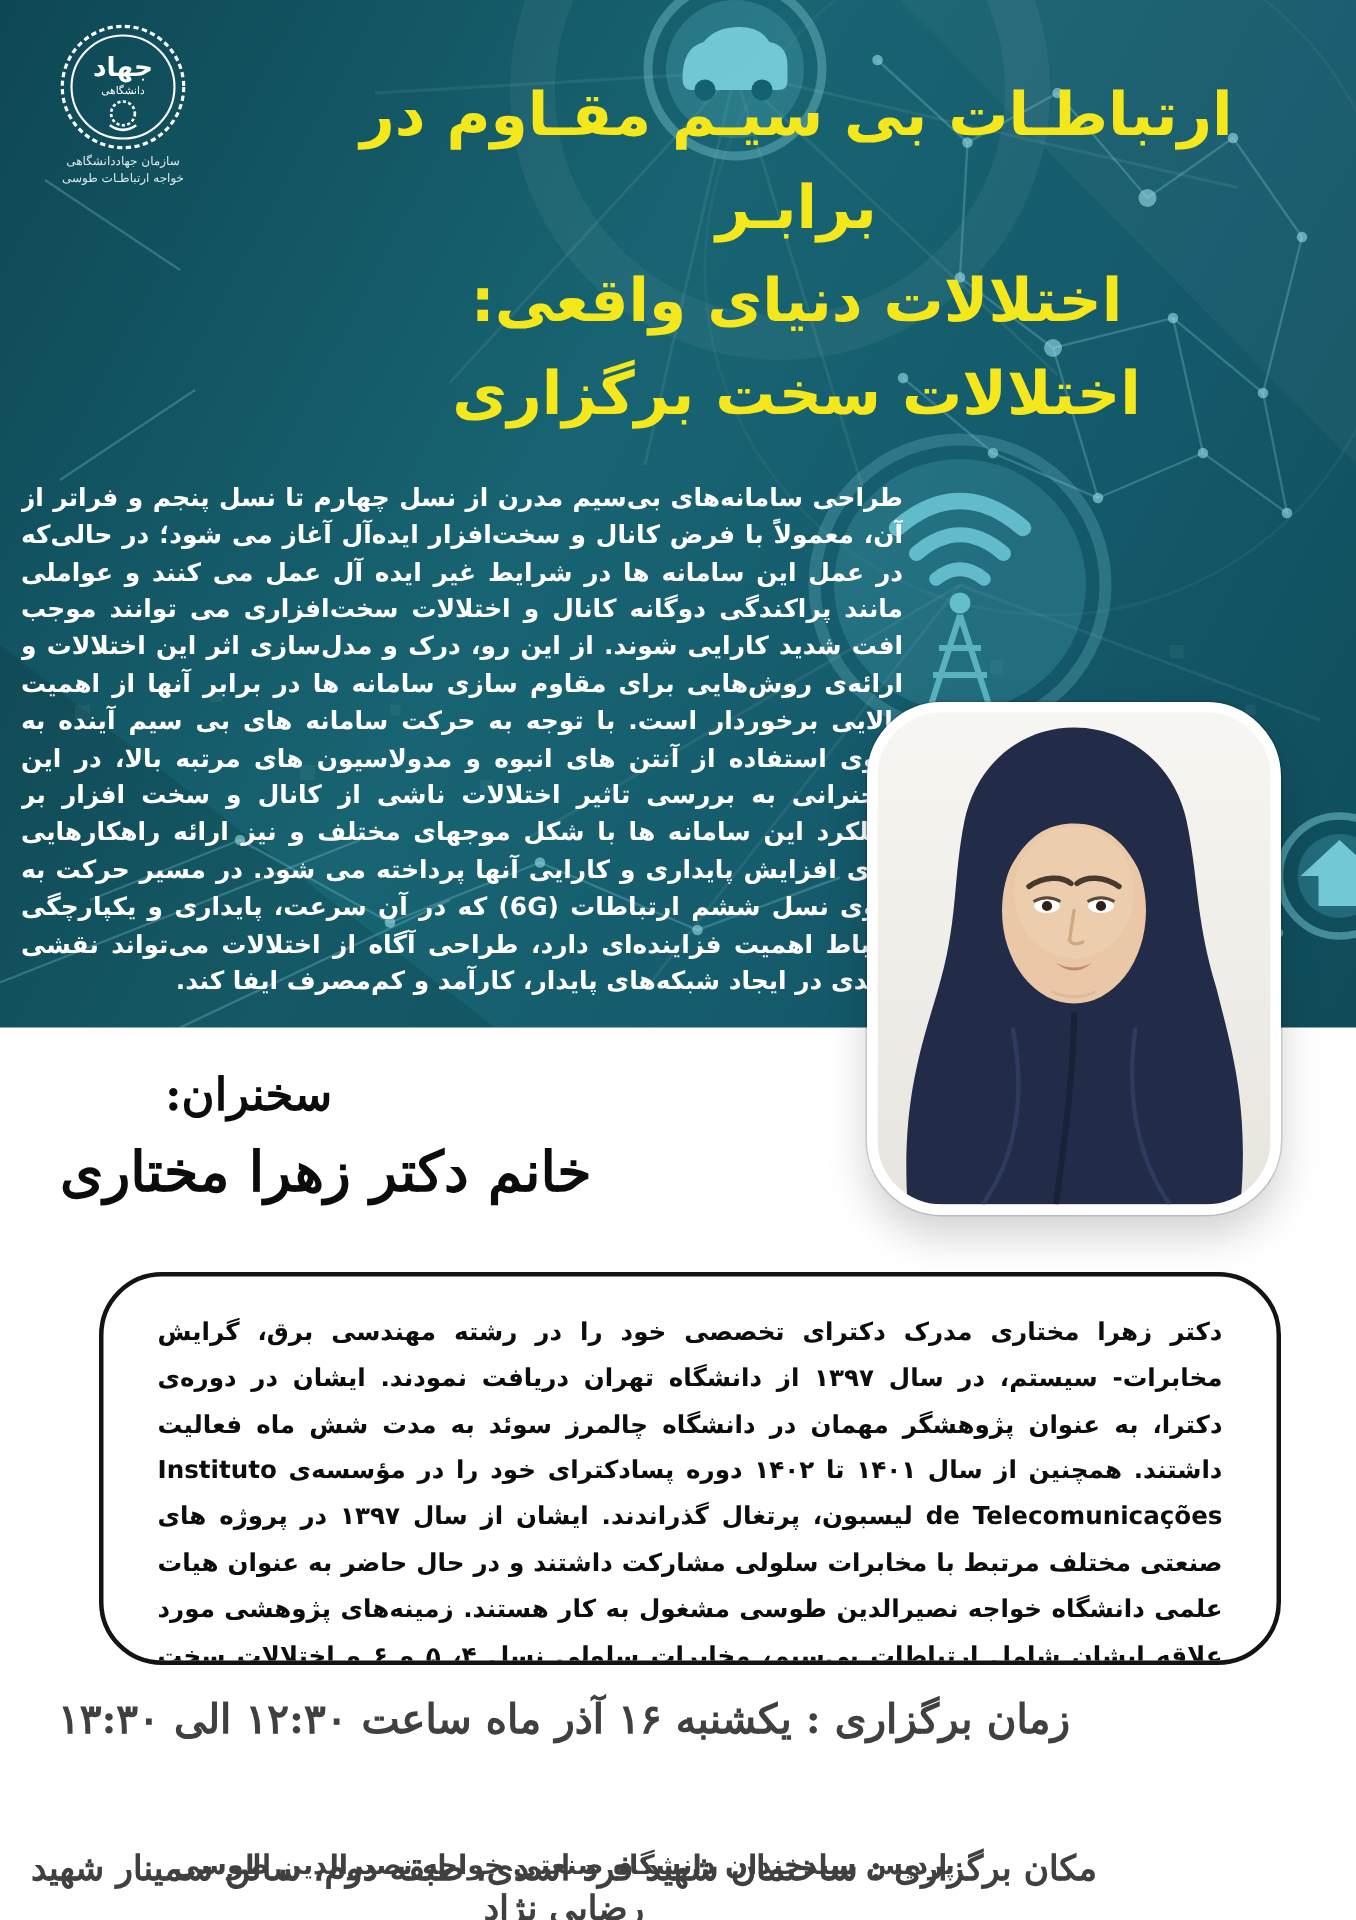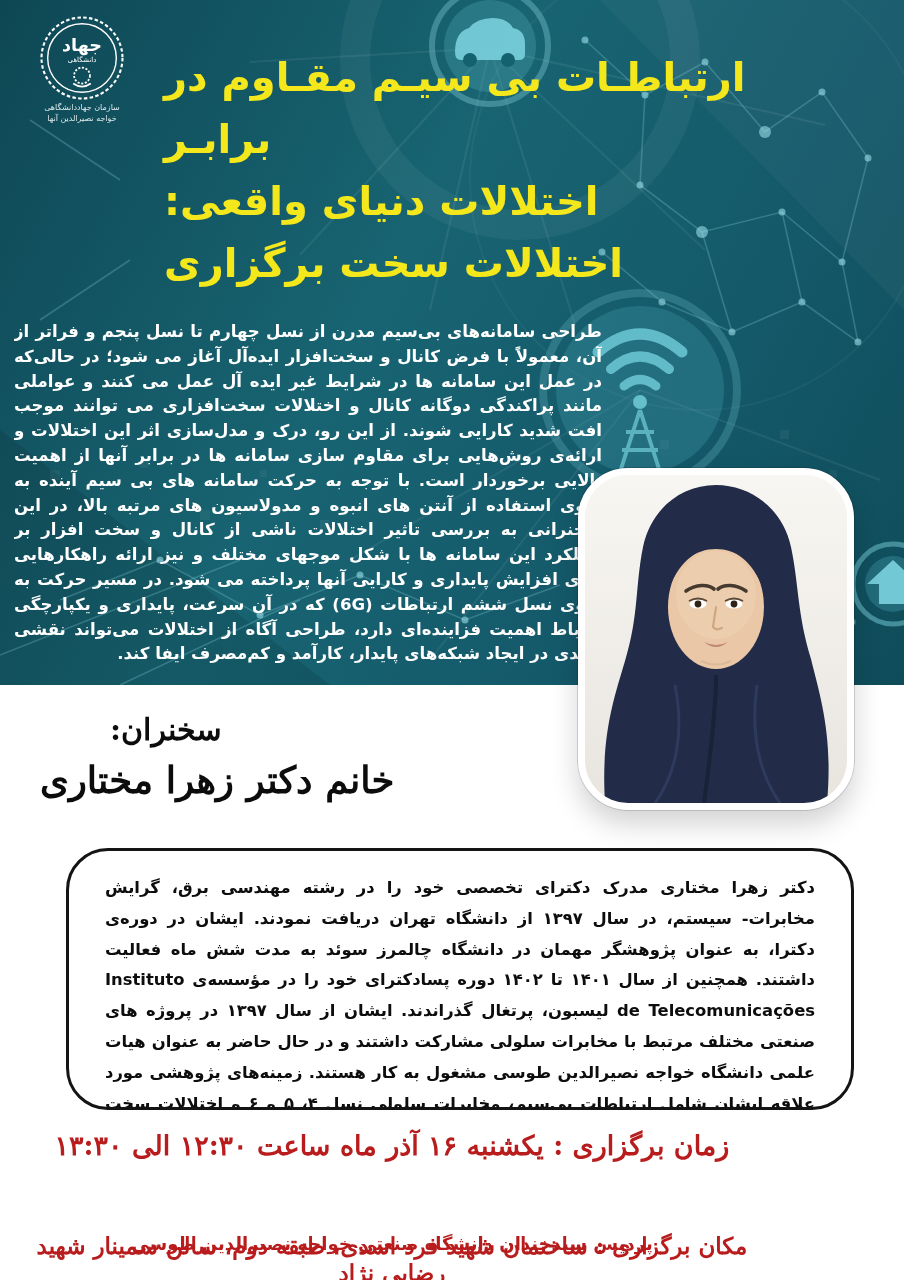--- a/index.html
+++ b/index.html
@@ -15,23 +15,23 @@
   }
   .hero-decor{position:absolute; inset:0; width:100%; height:100%;}
   
   .logo-col{position:absolute; top:14px; left:16px; width:132px; color:#fff; text-align:center;}
   .logo-block{margin-bottom:26px;}
   .logo-svg{display:block; margin:0 auto;}
   .logo-txt{font-size:8px; line-height:11px; color:#eef7f8; opacity:.92; white-space:nowrap;}
   .logo-year{font-size:8.5px; line-height:10px; color:#eef7f8; opacity:.92;}
   
   .title{
-    position:absolute; top:46px; right:40px; width:700px;
+    position:absolute; top:46px; right:23px; width:700px;
     color:#f4e81d; font-weight:bold; font-size:40px; line-height:62px;
-    text-align:left; letter-spacing:0;
+    text-align:center; letter-spacing:0;
     font-family:"DejaVu Sans","Liberation Sans",sans-serif;
   }
   
   .abstract{
     position:absolute; left:14px; top:320px; width:588px; height:352px;
     color:#ffffff; font-size:16.6px; line-height:24.8px; font-weight:600;
     text-align:justify; text-align-last:right; overflow:hidden;
   }
   
   .photo{
@@ -55,22 +55,22 @@
   .bio-box{
     position:absolute; left:66px; top:848px; width:788px; height:262px;
     border:3.5px solid #141414; border-radius:42px; box-sizing:border-box;
     background:#fff; padding:22px 36px 18px 36px; overflow:hidden;
   }
   .bio-text{
     margin:0; color:#0d0d0d; font-size:16.4px; line-height:30.8px; font-weight:bold;
     text-align:justify; text-align-last:right;
   }
   
-  .event-line{position:absolute; left:0; width:752px; text-align:center; color:#b91c1c; font-weight:bold;
-    font-family:"DejaVu Serif","Liberation Serif",serif;padding-left:16px;}
+  .event-line{position:absolute; left:0; width:752px; text-align:center; color:#404040; font-weight:bold;
+    font-family:"DejaVu Serif","Liberation Serif",serif;}
   .event-time{top:1130px; font-size:27px;}
   .event-place{top:1232px; font-size:23px;}
   .event-campus{top:1233px; font-size:18px; font-family:"DejaVu Sans","Liberation Sans",sans-serif;}
 </style>
 </head>
 <body>
 
 <div class="poster" dir="rtl">
 
   <div class="hero">
@@ -178,21 +178,21 @@
       <div class="logo-block">
         <svg class="logo-svg" width="88" height="88" viewBox="0 0 100 100">
           <circle cx="50" cy="50" r="46" fill="none" stroke="#ffffff" stroke-width="2.4" stroke-dasharray="4 2.6"></circle>
           <circle cx="50" cy="50" r="39" fill="none" stroke="#ffffff" stroke-width="1.6"></circle>
           <text x="50" y="42" text-anchor="middle" fill="#ffffff" font-size="20" font-weight="bold" font-family="DejaVu Sans, sans-serif">جهاد</text>
           <text x="50" y="55" text-anchor="middle" fill="#ffffff" font-size="8" font-family="DejaVu Sans, sans-serif">دانشگاهی</text>
           <circle cx="50" cy="70" r="9" fill="none" stroke="#ffffff" stroke-width="2" stroke-dasharray="2.4 1.8"></circle>
           <path d="M40,79 Q50,86 60,79" fill="none" stroke="#ffffff" stroke-width="2"></path>
         </svg>
         <div class="logo-txt">سازمان جهاددانشگاهی</div>
-        <div class="logo-txt">خواجه نصیرالدین آنها</div>
+        <div class="logo-txt">خواجه ارتباطـات طوسی</div>
       </div>
     </div>
 
     <div class="title">
       <div>ارتباطـات بی سیـم مقـاوم در برابـر</div>
       <div>اختلالات دنیای واقعی:</div>
       <div>اختلالات سخت برگزاری</div>
     </div>
 
     <div class="abstract">طراحی سامانه‌های بی‌سیم مدرن از نسل چهارم تا نسل پنجم و فراتر از آن، معمولاً با فرض کانال و سخت‌افزار ایده‌آل آغاز می شود؛ در حالی‌که در عمل این سامانه ها در شرایط غیر ایده آل عمل می کنند و عواملی مانند پراکندگی دوگانه کانال و اختلالات سخت‌افزاری می توانند موجب افت شدید کارایی شوند. از این رو، درک و مدل‌سازی اثر این اختلالات و ارائه‌ی روش‌هایی برای مقاوم سازی سامانه ها در برابر آنها از اهمیت بالایی برخوردار است. با توجه به حرکت سامانه های بی سیم آینده به سوی استفاده از آنتن های انبوه و مدولاسیون های مرتبه بالا، در این سخنرانی به بررسی تاثیر اختلالات ناشی از کانال و سخت افزار بر عملکرد این سامانه ها با شکل موجهای مختلف و نیز ارائه راهکارهایی برای افزایش پایداری و کارایی آنها پرداخته می شود. در مسیر حرکت به سوی نسل ششم ارتباطات (6G) که در آن سرعت، پایداری و یکپارچگی ارتباط اهمیت فزاینده‌ای دارد، طراحی آگاه از اختلالات می‌تواند نقشی کلیدی در ایجاد شبکه‌های پایدار، کارآمد و کم‌مصرف ایفا کند.</div>

